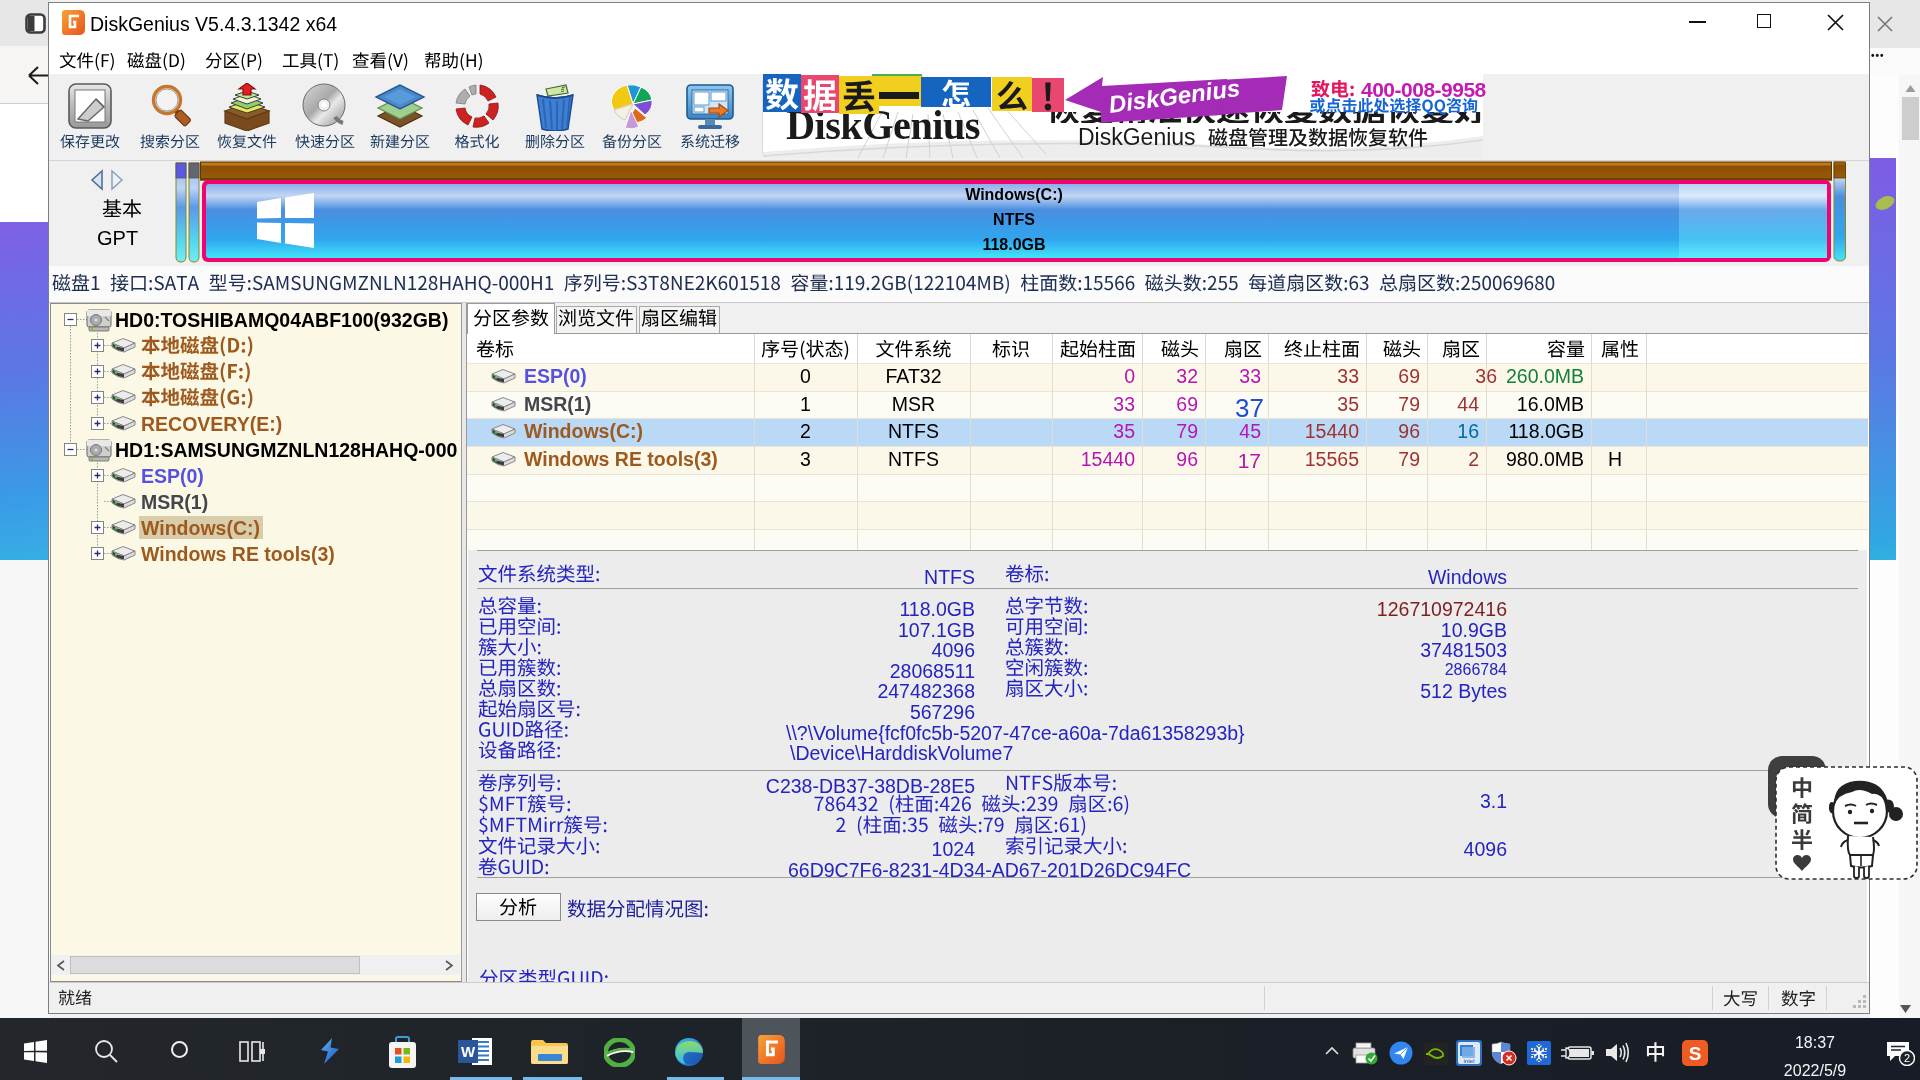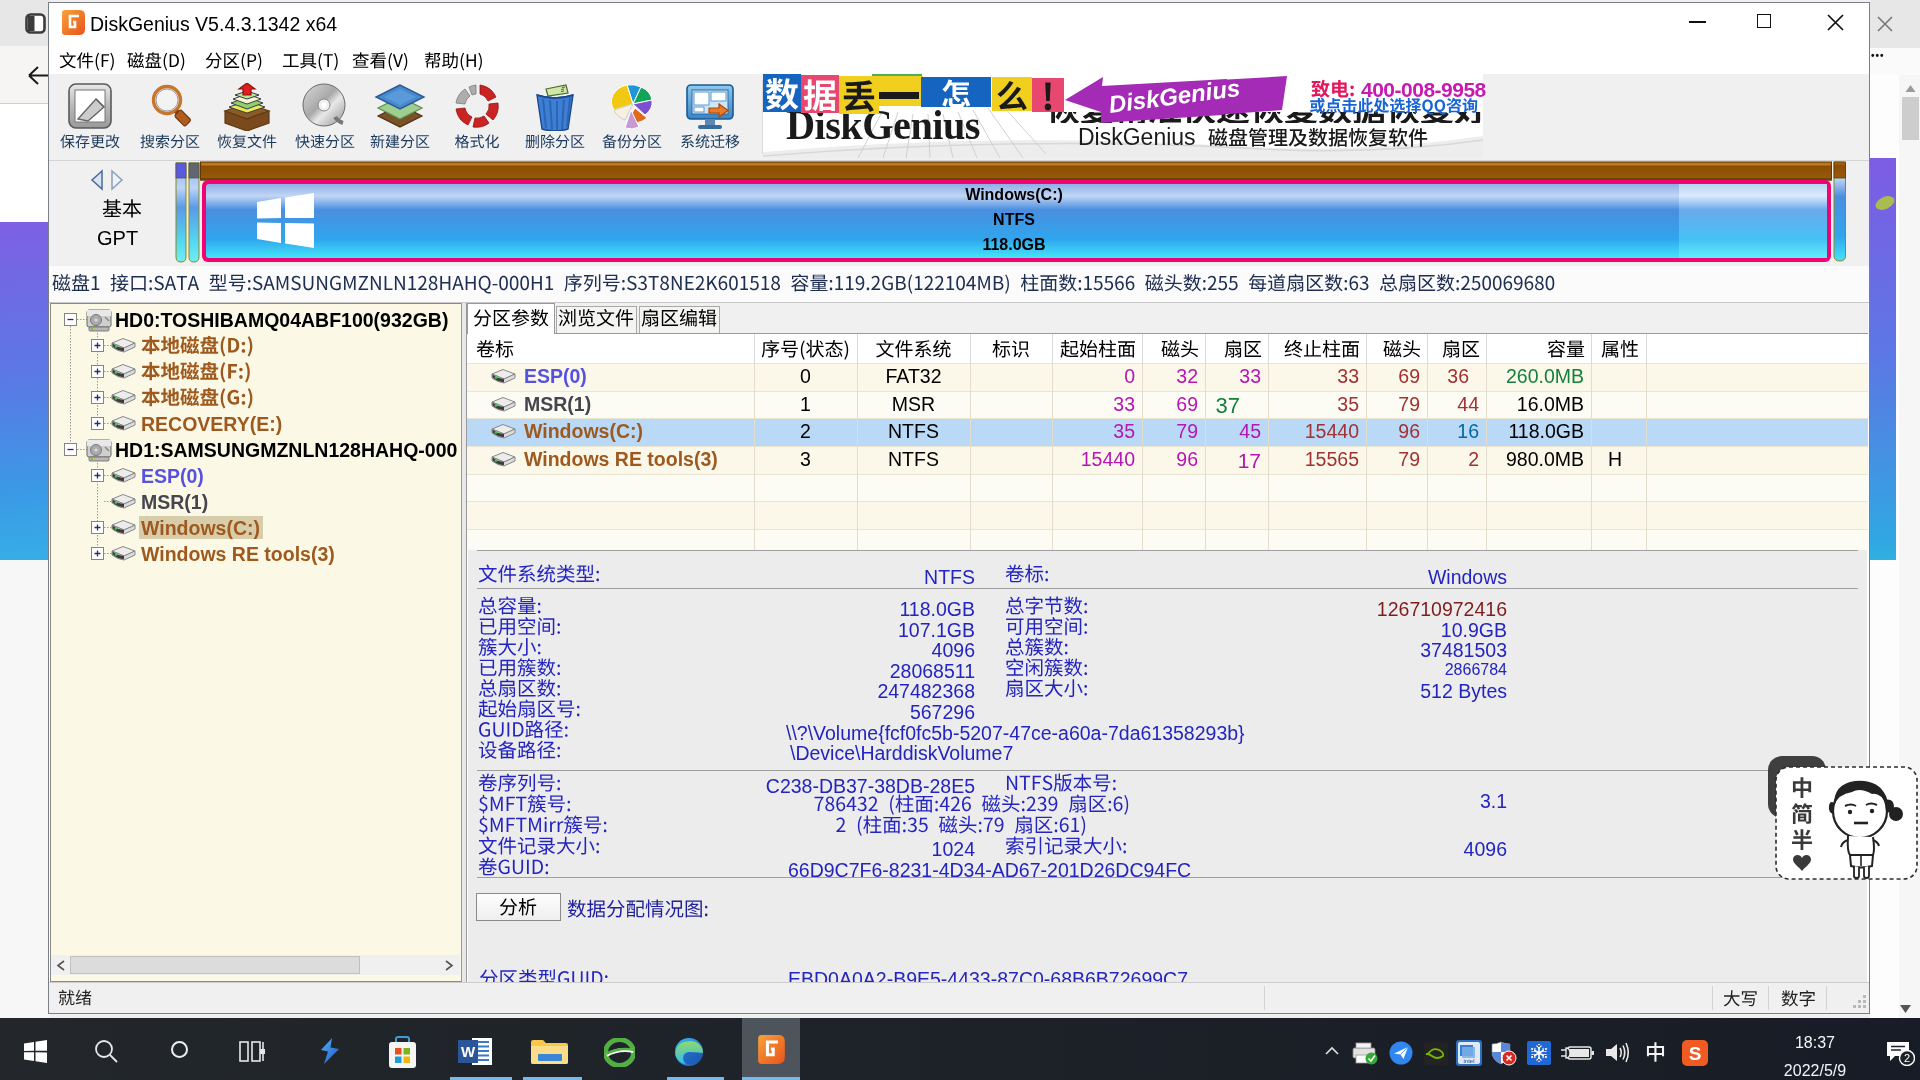--- a/index.html
+++ b/index.html
@@ -666,34 +666,34 @@
     <circle cx="6" cy="9.5" r="1.3" fill="#3ad43a"></circle>
   </svg>
 <div style="position:absolute;left:524px;top:365.0px;font-size:19.5px;color:#5552e0;font-weight:700;white-space:pre;line-height:1.2">ESP(0)</div>
 <div style="position:absolute;left:755.5px;width:100px;text-align:center;top:365.0px;font-size:19.5px;color:#000;white-space:pre;line-height:1.2">0</div>
 <div style="position:absolute;left:853.5px;width:120px;text-align:center;top:365.0px;font-size:19.5px;color:#000;white-space:pre;line-height:1.2">FAT32</div>
 <div style="position:absolute;right:785px;top:365.0px;font-size:19.5px;color:#b515b5;white-space:pre;line-height:1.2">0</div>
 <div style="position:absolute;right:722px;top:365.0px;font-size:19.5px;color:#b515b5;white-space:pre;line-height:1.2">32</div>
 <div style="position:absolute;right:659px;top:365.0px;font-size:19.5px;color:#b515b5;white-space:pre;line-height:1.2">33</div>
 <div style="position:absolute;right:561px;top:365.0px;font-size:19.5px;color:#a03232;white-space:pre;line-height:1.2">33</div>
 <div style="position:absolute;right:500px;top:365.0px;font-size:19.5px;color:#a03232;white-space:pre;line-height:1.2">69</div>
-<div style="position:absolute;right:451px;top:365.0px;font-size:19.5px;color:#a03232;white-space:pre;line-height:1.2">36</div>
+<div style="position:absolute;right:423px;top:365.0px;font-size:19.5px;color:#a03232;white-space:pre;line-height:1.2">36</div>
 <div style="position:absolute;right:336px;top:365.0px;font-size:19.5px;color:#15803d;white-space:pre;line-height:1.2">260.0MB</div>
 <svg style="position:absolute;left:490px;top:395.75px" width="27" height="17" viewBox="0 0 27 17">
     <path d="M2 6 L13 1.5 L25 6 L14 11 Z" fill="#ececec" stroke="#888" stroke-width="1"></path>
     <path d="M2 6 V10 Q8 14.5 14 15 L25 10 V6 L14 11 Z" fill="#dcdcdc" stroke="#888" stroke-width="1"></path>
     <path d="M2.5 9.5 Q8 14 14 14.2 L14 11 Q8 10.5 2.5 6.5 Z" fill="#3c3c3c"></path>
     <circle cx="6" cy="9.5" r="1.3" fill="#3ad43a"></circle>
   </svg>
 <div style="position:absolute;left:524px;top:392.75px;font-size:19.5px;color:#45454d;font-weight:700;white-space:pre;line-height:1.2">MSR(1)</div>
 <div style="position:absolute;left:755.5px;width:100px;text-align:center;top:392.75px;font-size:19.5px;color:#000;white-space:pre;line-height:1.2">1</div>
 <div style="position:absolute;left:853.5px;width:120px;text-align:center;top:392.75px;font-size:19.5px;color:#000;white-space:pre;line-height:1.2">MSR</div>
 <div style="position:absolute;right:785px;top:392.75px;font-size:19.5px;color:#b515b5;white-space:pre;line-height:1.2">33</div>
 <div style="position:absolute;right:722px;top:392.75px;font-size:19.5px;color:#b515b5;white-space:pre;line-height:1.2">69</div>
-<div style="position:absolute;right:680px;top:392.75px;font-size:22px;color:#15803d;white-space:pre;line-height:1.2">37</div>
+<div style="position:absolute;right:656px;top:392.75px;font-size:26px;color:#1d4ed8;white-space:pre;line-height:1.2">37</div>
 <div style="position:absolute;right:561px;top:392.75px;font-size:19.5px;color:#a03232;white-space:pre;line-height:1.2">35</div>
 <div style="position:absolute;right:500px;top:392.75px;font-size:19.5px;color:#a03232;white-space:pre;line-height:1.2">79</div>
 <div style="position:absolute;right:441px;top:392.75px;font-size:19.5px;color:#a03232;white-space:pre;line-height:1.2">44</div>
 <div style="position:absolute;right:336px;top:392.75px;font-size:19.5px;color:#000;white-space:pre;line-height:1.2">16.0MB</div>
 <svg style="position:absolute;left:490px;top:423.25px" width="27" height="17" viewBox="0 0 27 17">
     <path d="M2 6 L13 1.5 L25 6 L14 11 Z" fill="#ececec" stroke="#888" stroke-width="1"></path>
     <path d="M2 6 V10 Q8 14.5 14 15 L25 10 V6 L14 11 Z" fill="#dcdcdc" stroke="#888" stroke-width="1"></path>
     <path d="M2.5 9.5 Q8 14 14 14.2 L14 11 Q8 10.5 2.5 6.5 Z" fill="#3c3c3c"></path>
     <circle cx="6" cy="9.5" r="1.3" fill="#3ad43a"></circle>
   </svg>
@@ -757,21 +757,20 @@
           <use href="#r533a" x="1000"></use>
           <use href="#r7c7b" x="2000"></use>
           <use href="#r578b" x="3000"></use>
           <use href="#r47" x="4000"></use>
           <use href="#r55" x="4689"></use>
           <use href="#r49" x="5410"></use>
           <use href="#r44" x="5703"></use>
           <use href="#r3a" x="6391"></use>
         </g>
       </svg></div>
-    <div style="position:absolute;left:320px;top:2px;font-size:19.5px;color:#2424c0;white-space:pre">EBD0A0A2-B9E5-4433-87C0-68B6B72699C7</div>
   </div>
 <div style="position:absolute;left:49px;top:982px;width:1820px;height:31px;background:#f0f0f0;border-top:1px solid #cccccc;box-sizing:border-box"></div>
 <div style="position:absolute;left:1264px;top:986px;width:1px;height:24px;background:#d2d2d2"></div>
 <div style="position:absolute;left:1712px;top:986px;width:1px;height:24px;background:#d2d2d2"></div>
 <div style="position:absolute;left:1768px;top:986px;width:1px;height:24px;background:#d2d2d2"></div>
 <div style="position:absolute;left:1826px;top:986px;width:1px;height:24px;background:#d2d2d2"></div>
 <svg style="position:absolute;left:1853px;top:995px" width="14" height="14" viewBox="0 0 14 14">
     <g fill="#b9b9b9">
       <rect x="10" y="0" width="3" height="3"></rect>
       <rect x="10" y="5" width="3" height="3"></rect>

